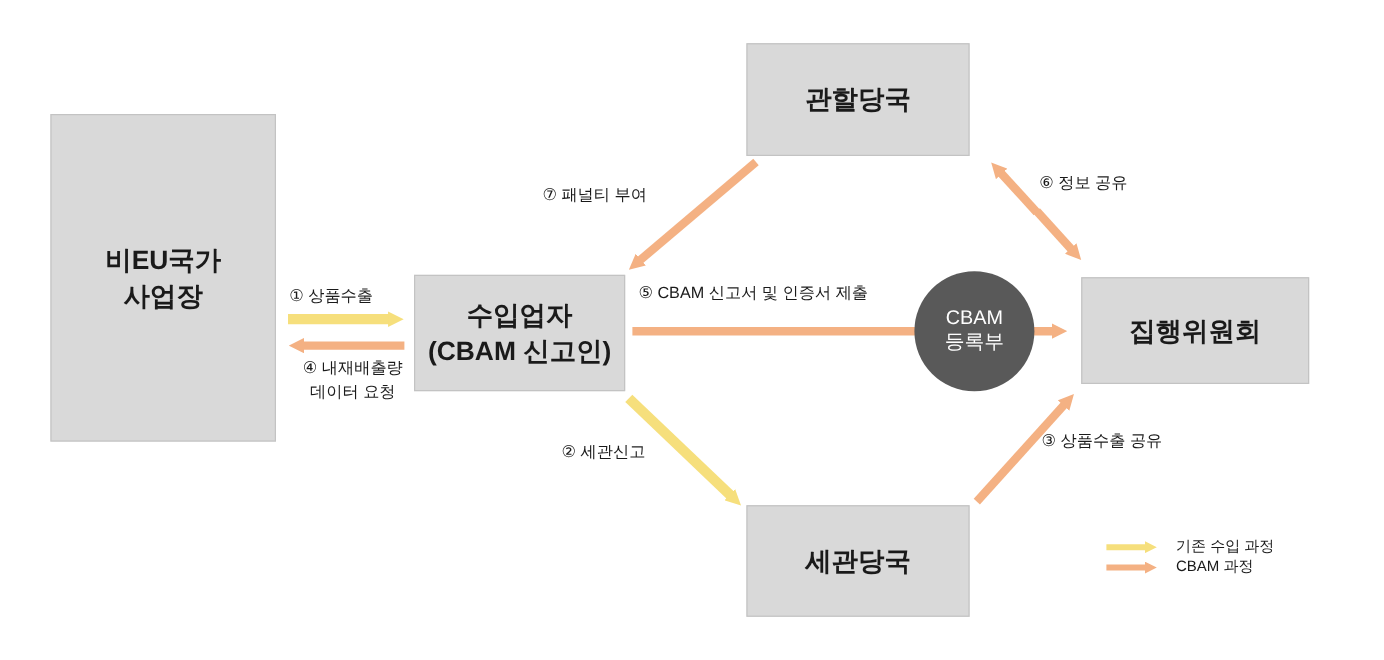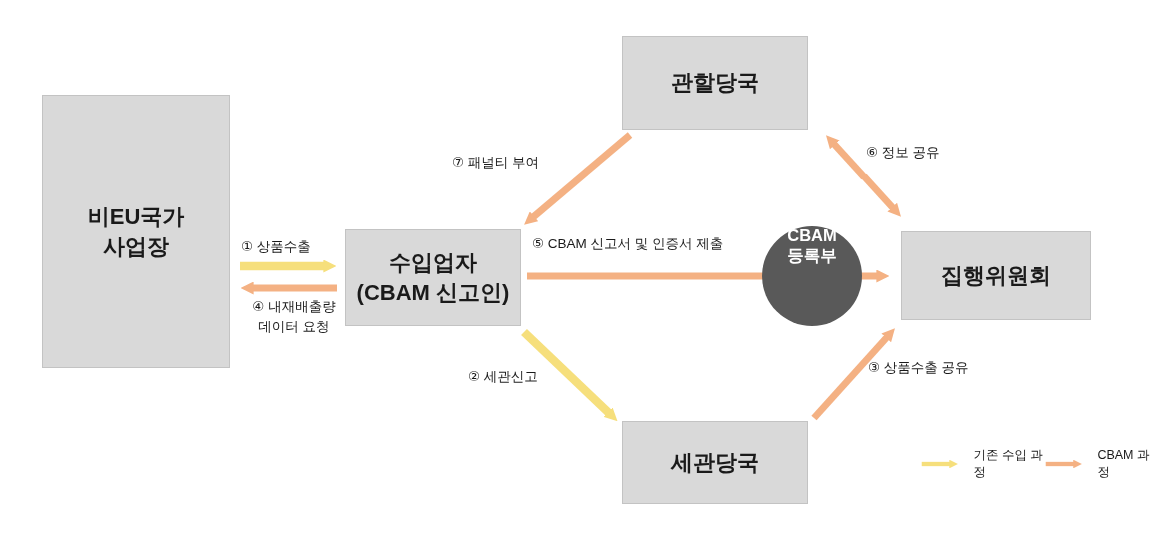--- a/index.html
+++ b/index.html
@@ -11,34 +11,34 @@
   }
   .arrows { position:absolute; left:0; top:0; }
   .node {
     position:absolute; display:flex; align-items:center; justify-content:center;
     text-align:center; background:var(--box_fill,#d9d9d9);
     border:1px solid var(--box_border,#c3c3c3);
     font-weight:bold; font-size:22px; line-height:1.35; white-space:pre-line;
   }
   .circle {
     position:absolute; border-radius:50%; background:var(--circle_fill,#595959);
-    color:var(--circle_text,#ffffff); display:flex; justify-content:center;
-    text-align:center; font-weight:bold; font-size:16.5px; line-height:1.2; white-space:pre-line;
+    color:var(--circle_text,#ffffff); display:flex; align-items:center; justify-content:center;
+    text-align:center; font-weight:normal; font-size:16.5px; line-height:1.2; white-space:pre-line;
   }
   .lbl {
     position:absolute; font-size:13.5px; line-height:1.5; white-space:pre-line;
     color:var(--text,#1a1a1a);
   }
   .stroke-existing { stroke:var(--existing,#f6df7c); }
   .stroke-cbam     { stroke:var(--cbam,#f4b183); }
   .fill-existing   { fill:var(--existing,#f6df7c); }
   .fill-cbam       { fill:var(--cbam,#f4b183); }
   .arr { fill:none; stroke-width:7; }
   .arr-thick { stroke-width:8.5; }
-  .legend { position:absolute; left:920px; top:447px; display:flex; flex-direction:row; }
+  .legend { position:absolute; left:920px; top:447px; display:flex; flex-direction:column; }
   .legend-item { display:flex; align-items:center; gap:12px; }
   .lg-label { font-size:12.5px; color:var(--text,#1a1a1a); }
   .legend-arrow { fill:none; stroke-width:5; }
 </style>
 </head>
 <body>
 
 <div class="stage">
 
   <svg class="arrows" width="1153" height="550" viewBox="0 0 1153 550">
@@ -78,21 +78,21 @@
 
   <div class="node" style="left:345px; top:229px; width:176px; height:97px;">
     <span>수입업자
 (CBAM 신고인)</span>
   </div>
 
   <div class="node" style="left:901px; top:231px; width:190px; height:89px;">
     <span>집행위원회</span>
   </div>
 
-  <div class="node" style="left:622px; top:421px; width:186px; height:83px;">
+  <div class="node" style="left:622px; top:421px; width:186px; height:93px;">
     <span>세관당국</span>
   </div>
 
   <div class="circle" style="left:762px; top:226px; width:100px; height:100px;">
     <span>CBAM
 등록부</span>
   </div>
 
   <div class="lbl" style="left:241px; top:237px;">① 상품수출</div>
   <div class="lbl" style="left:468px; top:367px;">② 세관신고</div>

